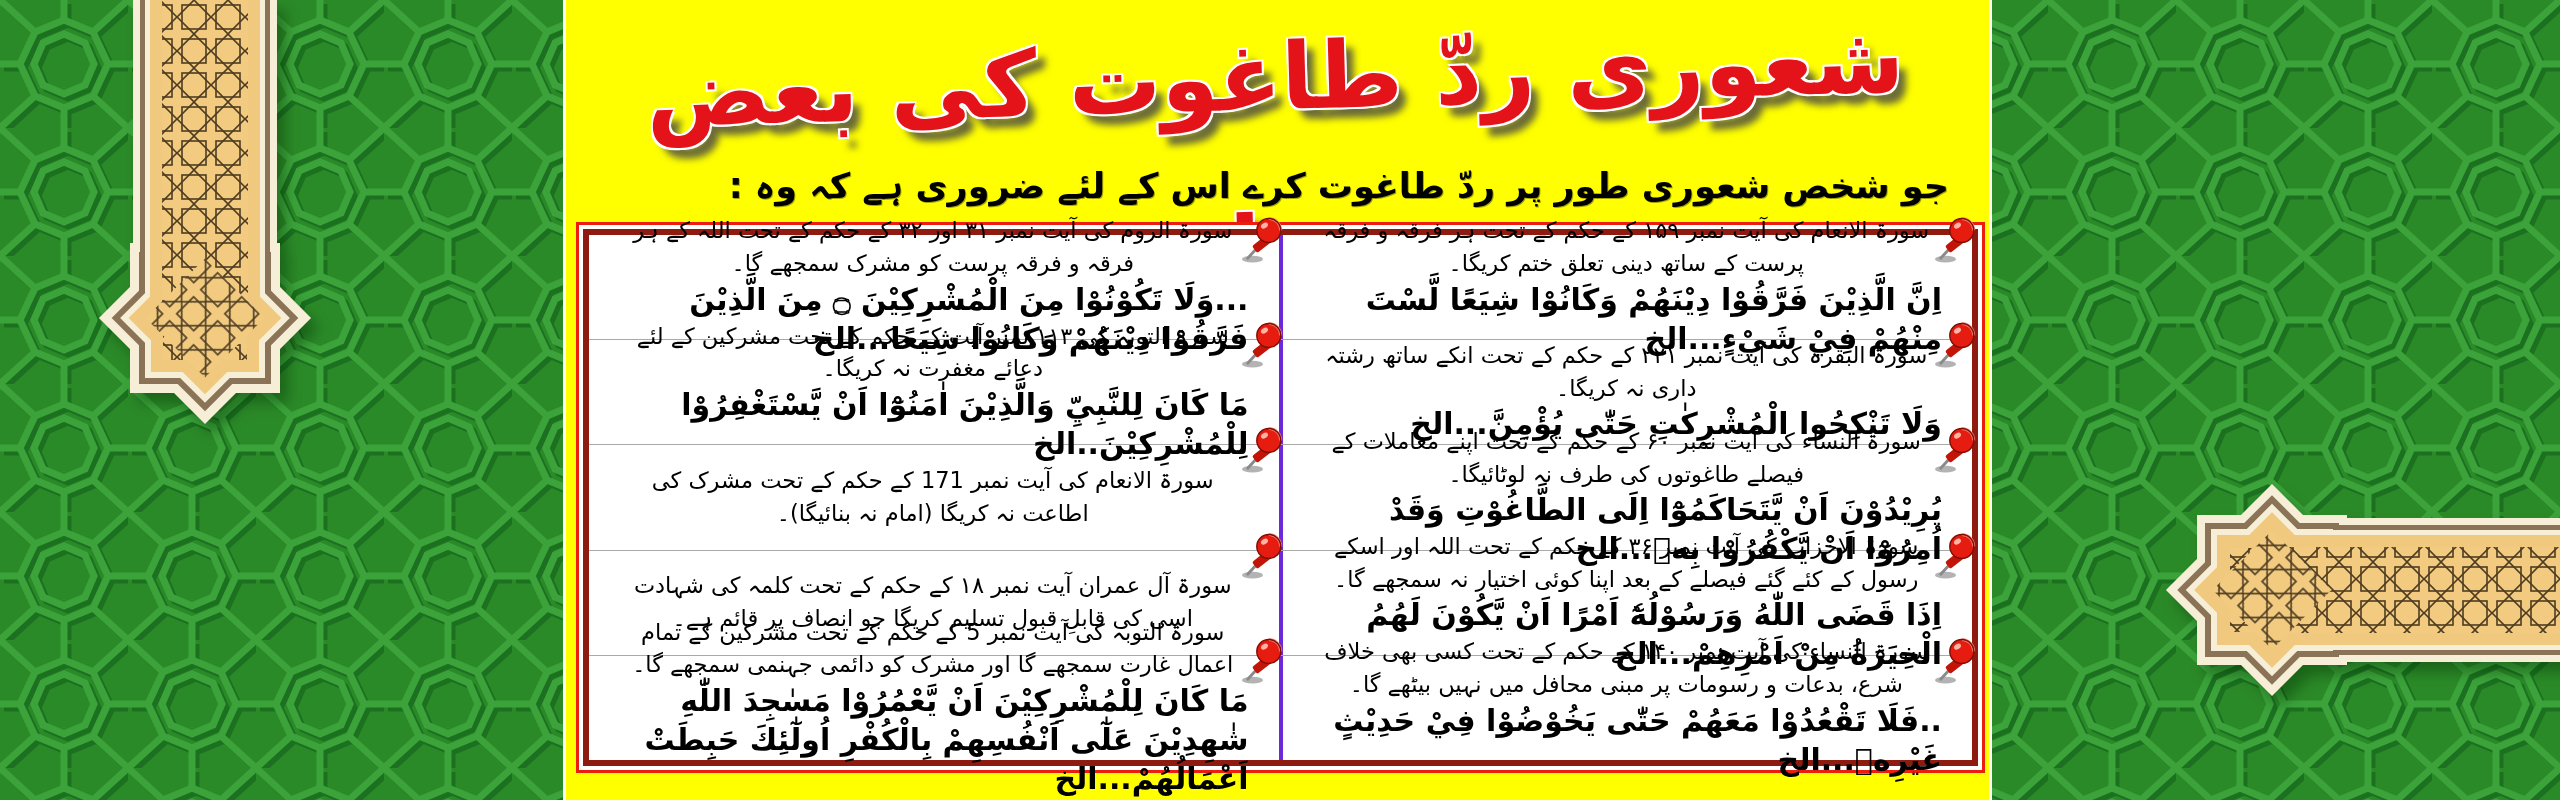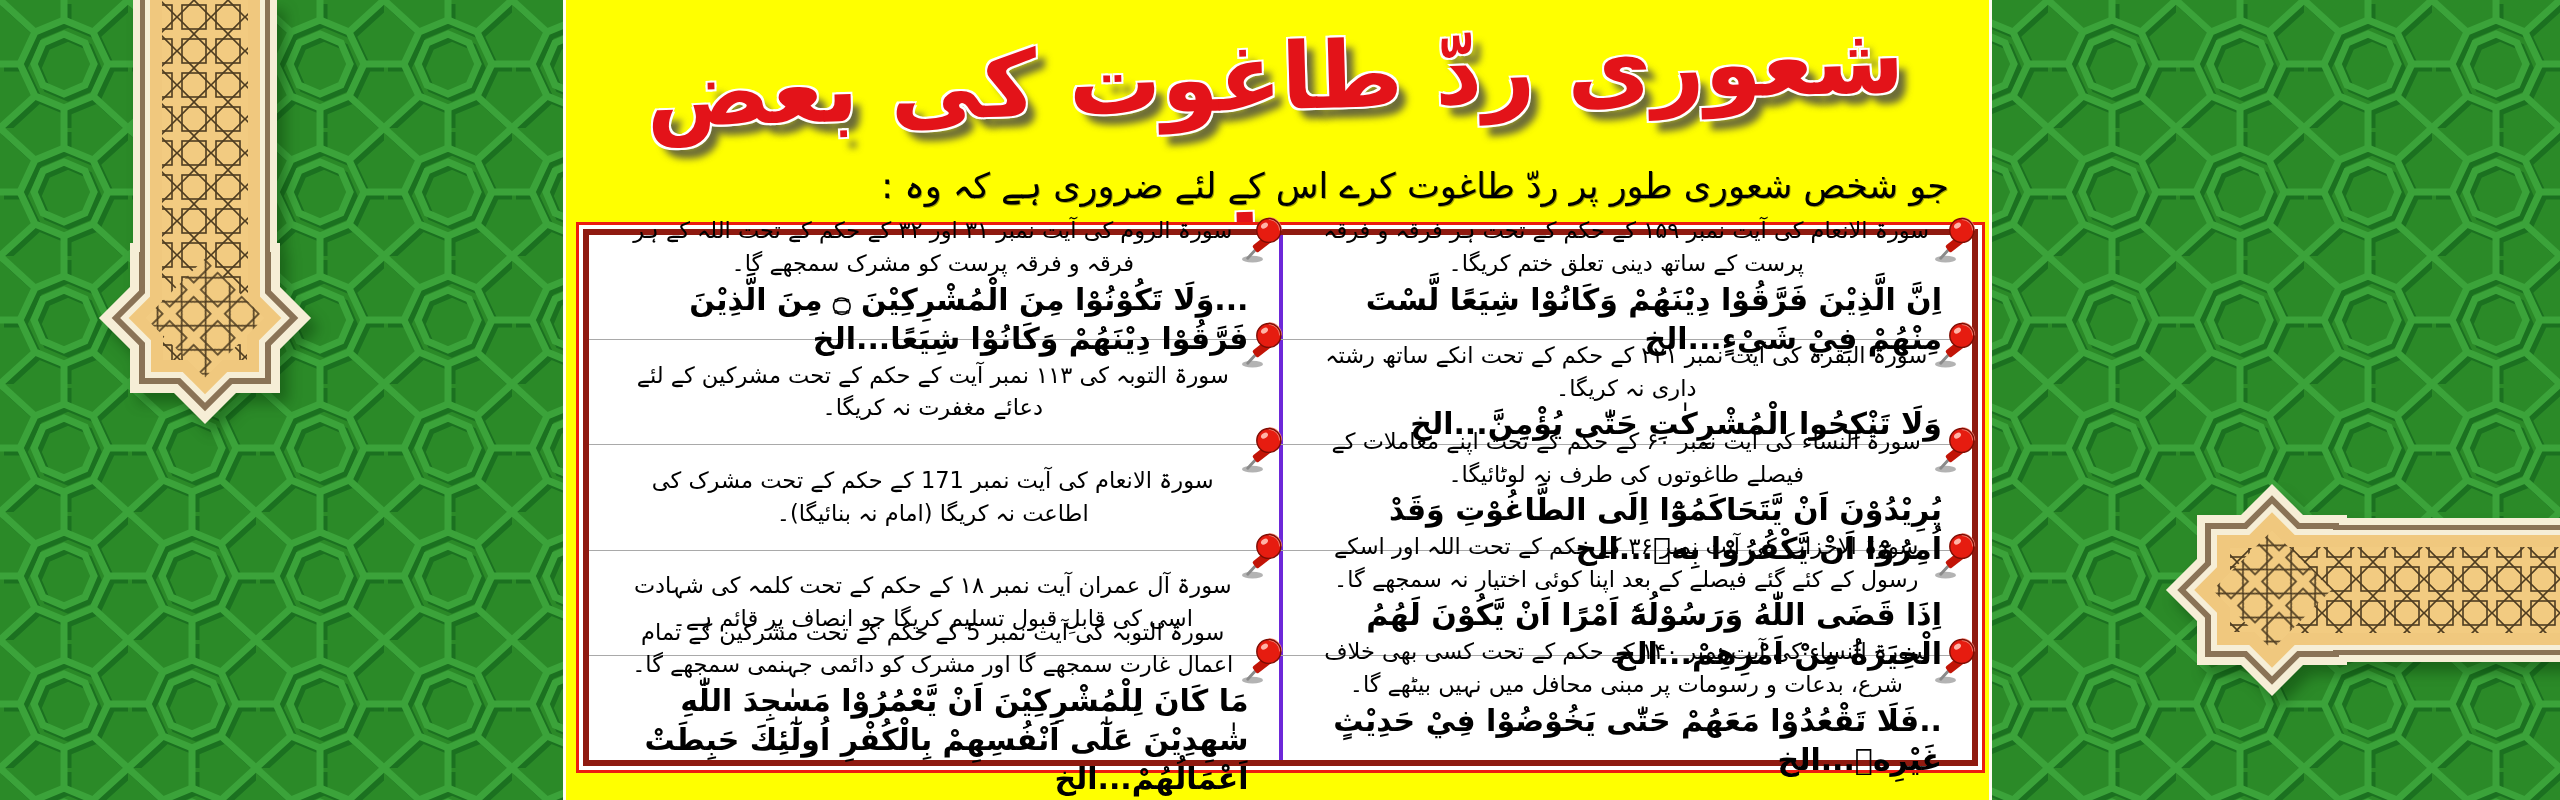--- a/index.html
+++ b/index.html
@@ -28,21 +28,21 @@
     line-height:172px; letter-spacing:-1px;
     transform:rotate(-1.6deg);
     text-shadow:
       -2px -2px 0 #ffffff, 2px -2px 0 #ffffff,
       -2px  2px 0 #ffffff, 2px  2px 0 #ffffff,
       9px 11px 7px rgba(70,70,70,.8);
   }
   .subtitle {
     position:absolute; top:166px; right:40px; left:40px;
     text-align:right; direction:rtl;
-    font-size:35px; font-weight:normal; color:#000;
+    font-size:35px; font-weight:bold; color:#000;
     text-shadow:1px 1px 0 rgba(0,0,0,.35);
   }
 
   
   .tablewrap {
     position:absolute; left:10px; top:222px; width:1409px; height:551px;
     box-sizing:border-box; background:#ffffff;
     border:3px solid #ec1c0f; padding:4px;
   }
   .tableinner {
@@ -237,20 +237,21 @@
         <g transform="rotate(-38 21 30)">
           <rect x="12" y="26" width="19" height="9" rx="2" fill="#c21407"></rect>
         </g>
         <circle cx="29" cy="16" r="12.5" fill="#e61c10"></circle>
         <path d="M29 3.5 A12.5 12.5 0 0 1 41.5 16" stroke="#f98e7e" stroke-width="3" fill="none" opacity="0.9"></path>
         <circle cx="29" cy="16" r="12.5" fill="none" stroke="#7e0d04" stroke-width="1.5"></circle>
         <ellipse cx="24.5" cy="11" rx="4" ry="2.6" fill="#ffb3a6" transform="rotate(-35 24.5 11)"></ellipse>
       </svg>
     </span>
     <div class="urdu">سورۃ التوبہ کی ۱۱۳ نمبر آیت کے حکم کے تحت مشرکین کے لئے دعائے مغفرت نہ کریگا۔</div>
+    <div class="arabic">مَا كَانَ لِلنَّبِيِّ وَالَّذِيْنَ اٰمَنُوْٓا اَنْ يَّسْتَغْفِرُوْا لِلْمُشْرِكِيْنَ..الخ</div>
   </div>
           </div>
           <div class="t-row">
             <div class="t-cell">
     <span class="pin">
       <svg viewBox="0 0 48 52" width="46" height="50">
         <ellipse cx="12" cy="46" rx="11" ry="3.5" fill="#9a9a9a" opacity="0.75"></ellipse>
         <path d="M18 33 L7 45" stroke="#8a8a8a" stroke-width="3" stroke-linecap="round"></path>
         <g transform="rotate(-38 21 30)">
           <rect x="12" y="26" width="19" height="9" rx="2" fill="#c21407"></rect>

